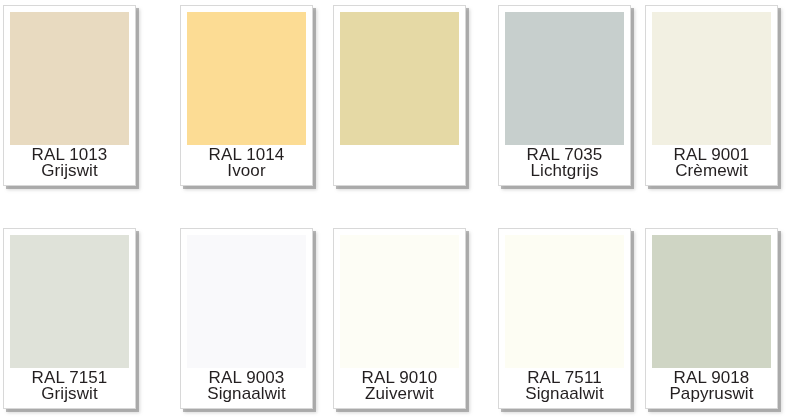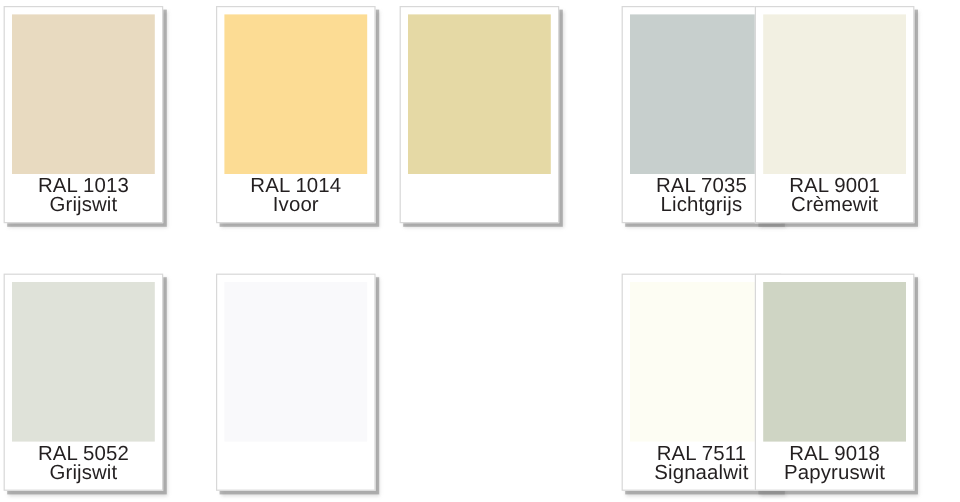--- a/index.html
+++ b/index.html
@@ -39,22 +39,22 @@
     box-sizing: border-box;
     box-shadow: 3px 3px 0 0 rgba(130,130,130,0.55),
                 4px 4px 3px 0 rgba(150,150,150,0.35);
     display: flex;
     flex-direction: column;
     padding: 6px 6px 0 6px;
   }
   .swatch-card.c0 { left: 3px; }
   .swatch-card.c1 { left: 180px; }
   .swatch-card.c2 { left: 333px; }
-  .swatch-card.c3 { left: 518px; }
-  .swatch-card.c4 { left: 629px; }
+  .swatch-card.c3 { left: 498px; }
+  .swatch-card.c4 { left: 645px; }
 
   .swatch-color {
     width: 100%;
     height: 133px;
     flex: none;
   }
   .swatch-label {
     flex: 1 1 auto;
     display: flex;
     flex-direction: column;
@@ -107,26 +107,37 @@
         <span class="swatch-code">RAL 9001</span>
         <span class="swatch-name">Crèmewit</span>
       </div>
     </div>
   </div>
 
   <div class="swatch-row row-bottom">
     <div class="swatch-card c0">
       <div class="swatch-color" style="background-color: rgb(223, 226, 217);"></div>
       <div class="swatch-label">
-        <span class="swatch-code">RAL 5052</span>
+        <span class="swatch-code">RAL 7151</span>
         <span class="swatch-name">Grijswit</span>
       </div>
     </div>
     <div class="swatch-card c1">
       <div class="swatch-color" style="background-color: rgb(249, 249, 251);"></div>
+      <div class="swatch-label">
+        <span class="swatch-code">RAL 9003</span>
+        <span class="swatch-name">Signaalwit</span>
+      </div>
+    </div>
+    <div class="swatch-card c2">
+      <div class="swatch-color" style="background-color: rgb(253, 253, 245);"></div>
+      <div class="swatch-label">
+        <span class="swatch-code">RAL 9010</span>
+        <span class="swatch-name">Zuiverwit</span>
+      </div>
     </div>
     <div class="swatch-card c3">
       <div class="swatch-color" style="background-color: rgb(253, 253, 243);"></div>
       <div class="swatch-label">
         <span class="swatch-code">RAL 7511</span>
         <span class="swatch-name">Signaalwit</span>
       </div>
     </div>
     <div class="swatch-card c4">
       <div class="swatch-color" style="background-color: rgb(207, 213, 196);"></div>

